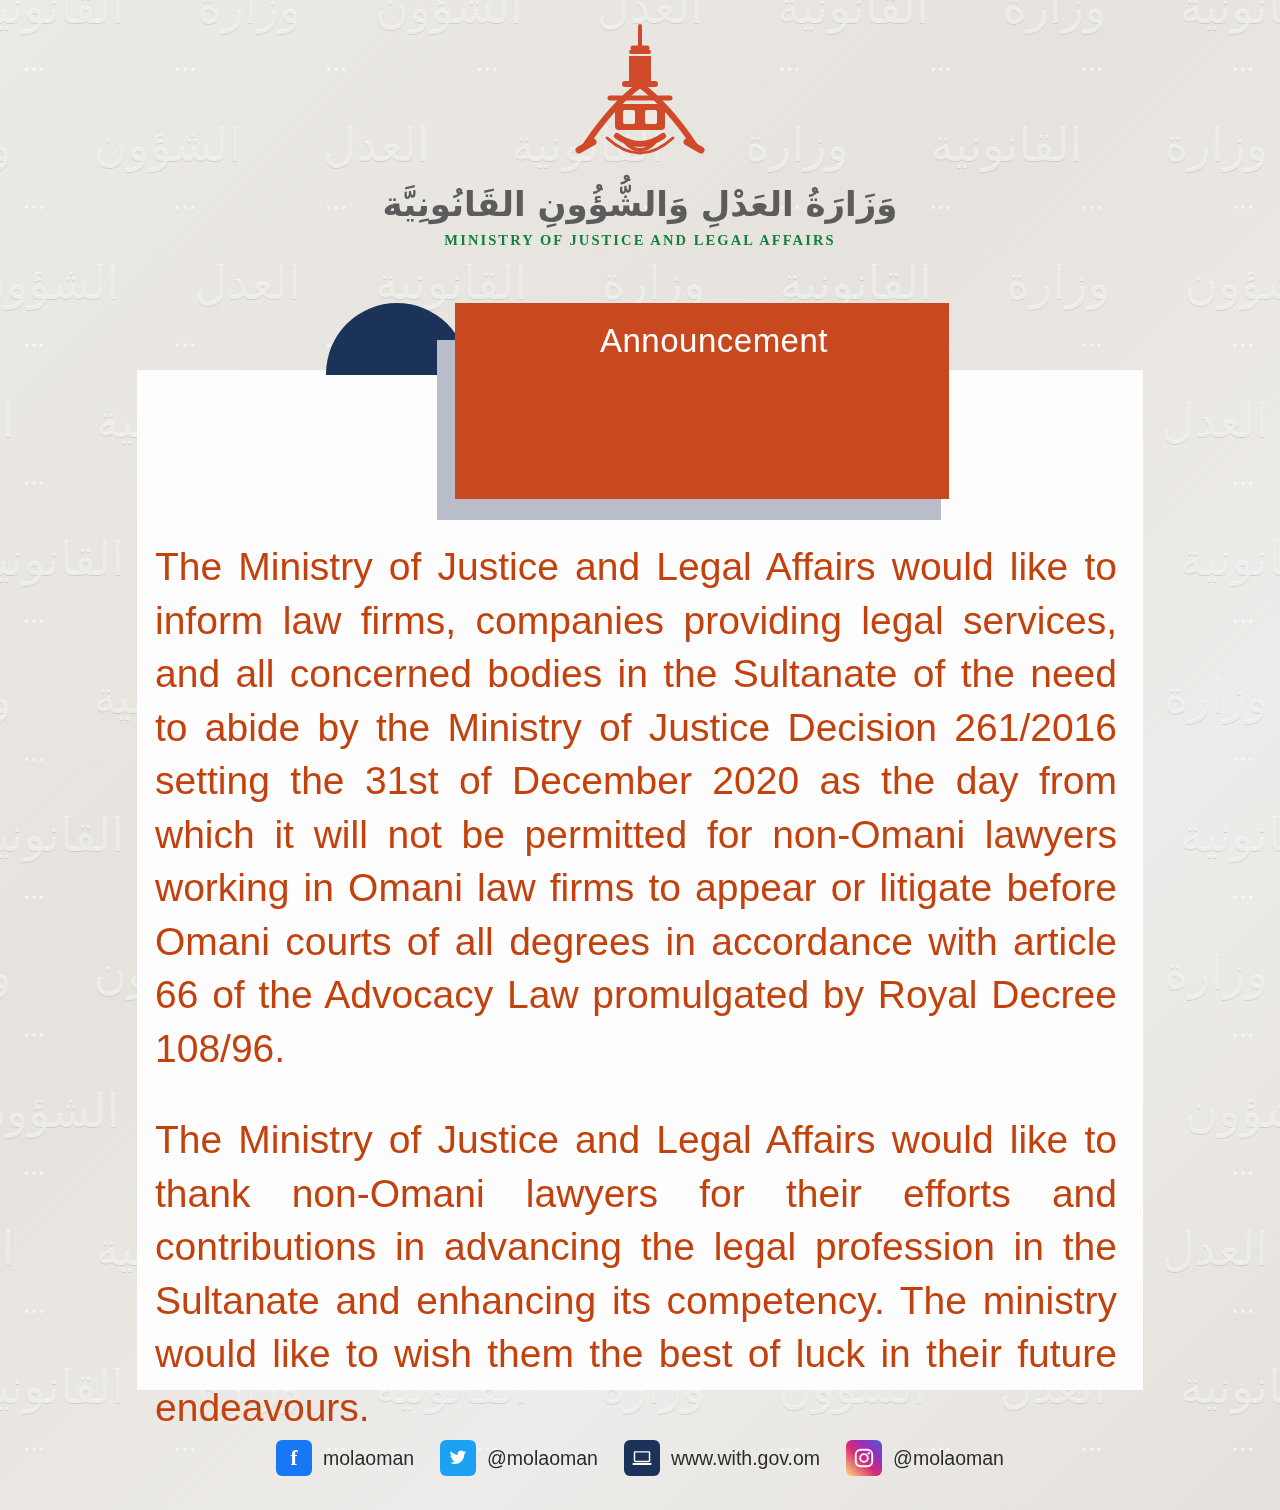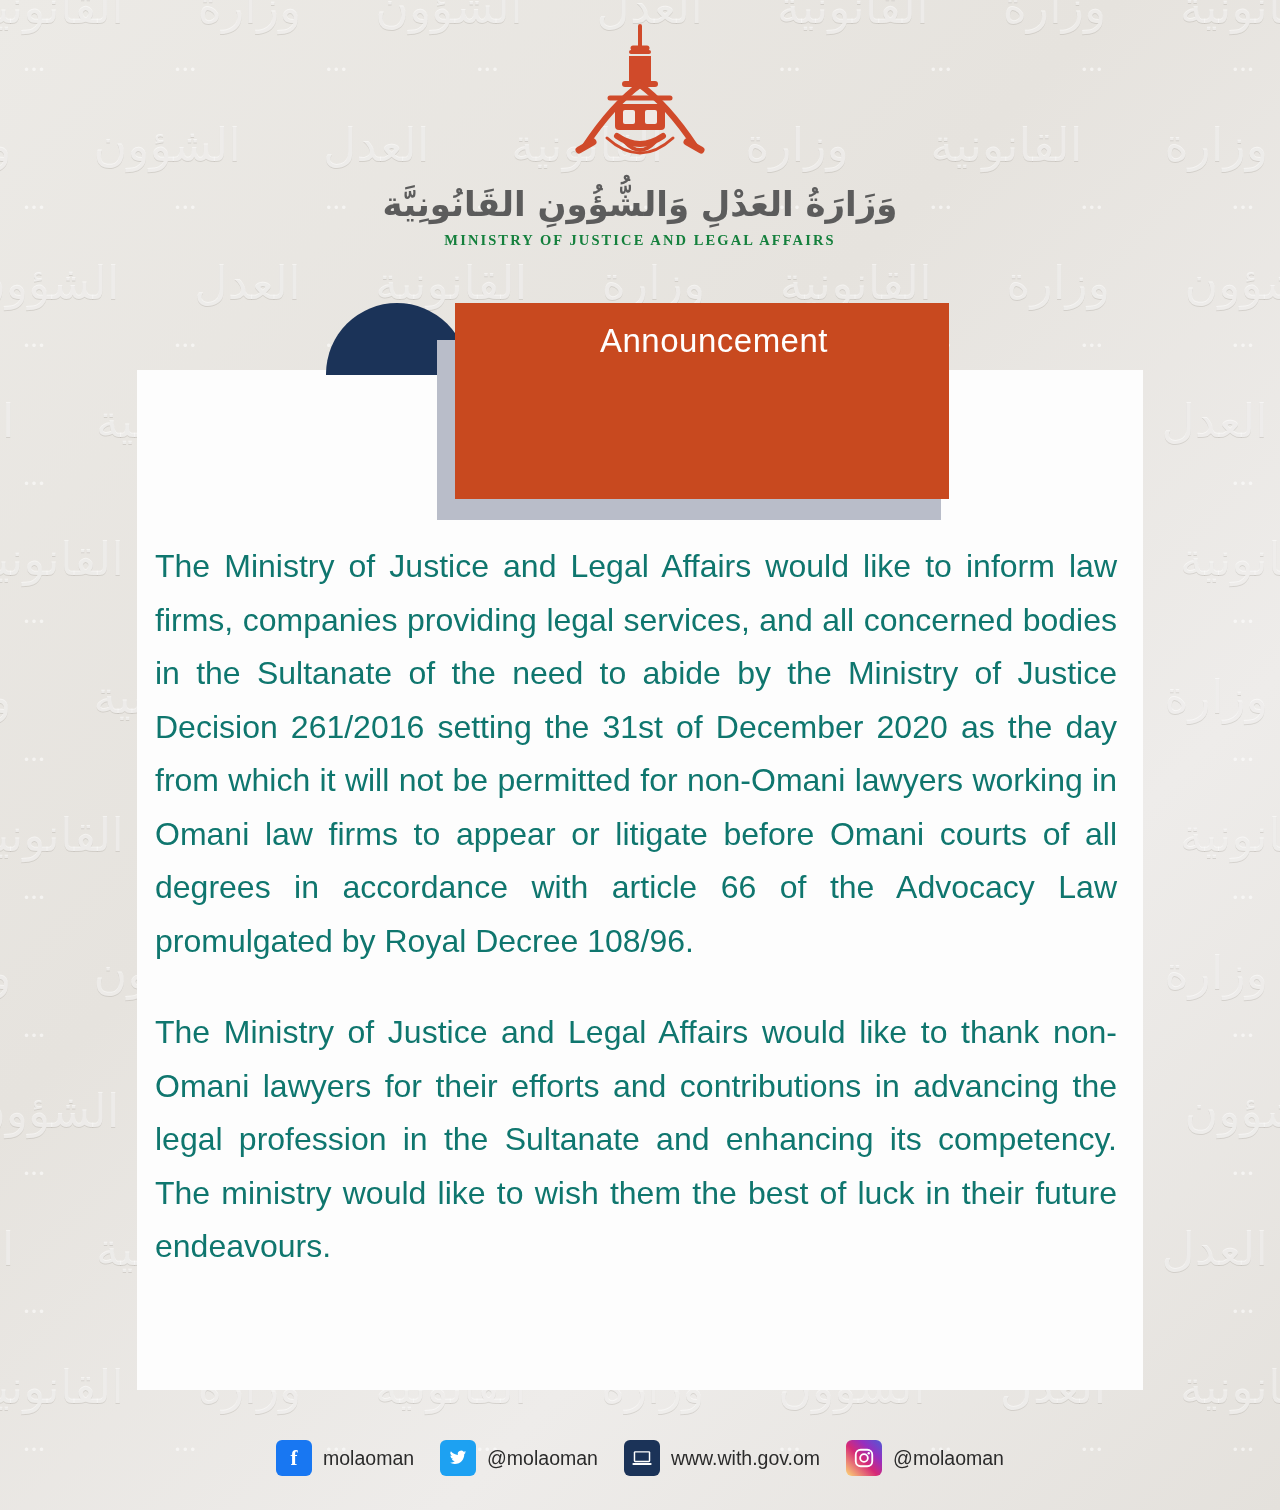--- a/index.html
+++ b/index.html
@@ -132,22 +132,22 @@
     margin-left: 12px;
   }
 
   
   #body-text {
     position: absolute;
     top: 540px;
     left: 155px;
     width: 962px;
     z-index: 5;
-    color: #0f766e;
-    font-size: 32px;
+    color: #c2410c;
+    font-size: 39px;
     line-height: 53.5px;
     text-align: justify;
   }
   #body-text p { margin: 0 0 38px 0; }
   #body-text p:last-child { margin-bottom: 0; }
 
   
   #footer {
     position: absolute;
     bottom: 22px;

